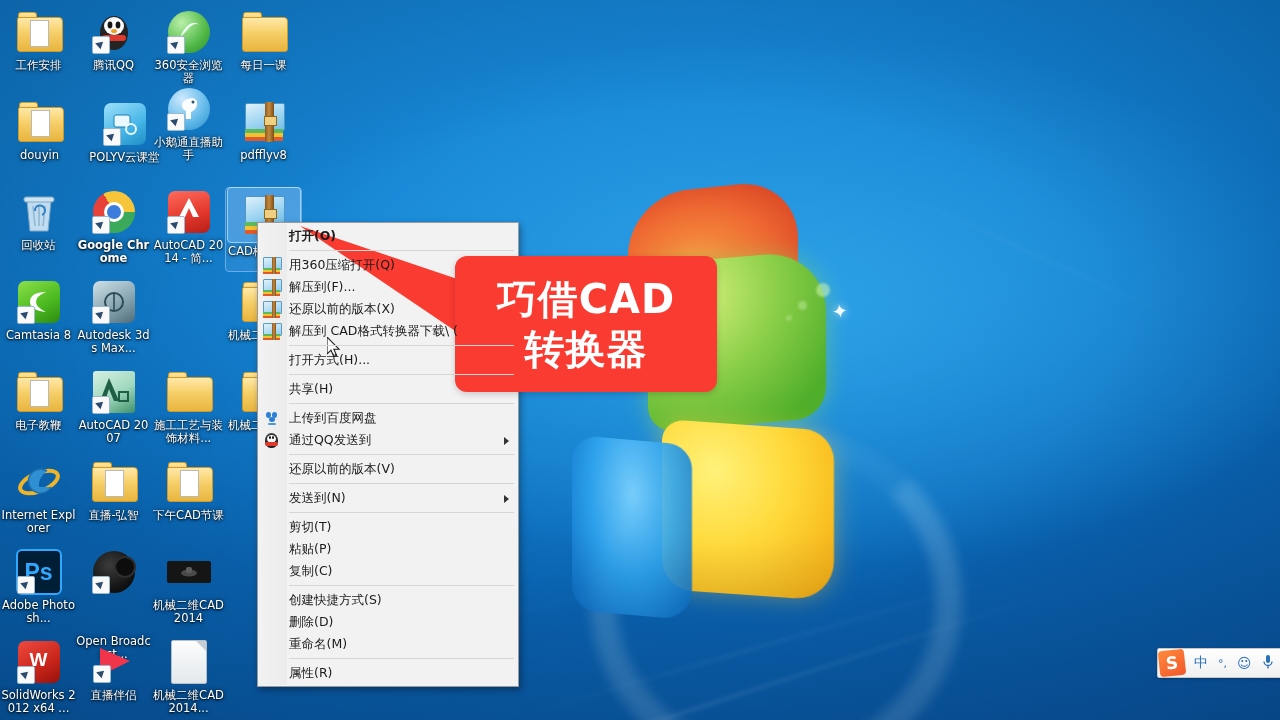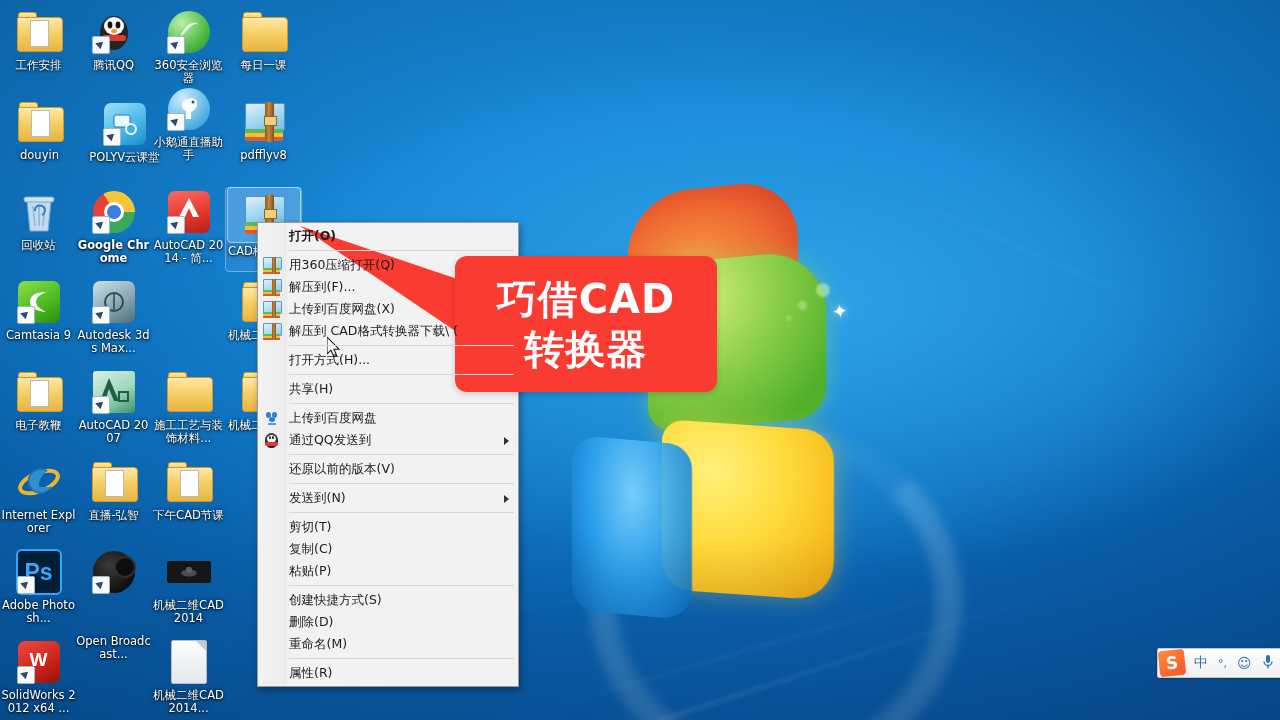--- a/index.html
+++ b/index.html
@@ -389,21 +389,21 @@
     </div>
     <div class="dicon" style="left: 1px; top: 278px;">
       <span class="glyph">
         <span class="sq" style="background:linear-gradient(150deg,#8ce04a,#49b81e 60%,#2e8a12);">
           <svg width="26" height="26" viewBox="0 0 26 26" style="position:absolute;left:8px;top:8px">
             <path d="M20 3 q-16 0 -16 10 q0 8 16 10 q-10 -5 -10 -10 q0 -6 10 -10Z" fill="#ffffff"></path>
           </svg>
           <span class="shortcut"></span>
         </span>
       </span>
-      <span class="lbl">Camtasia 9</span>
+      <span class="lbl">Camtasia 8</span>
     </div>
     <div class="dicon" style="left: 76px; top: 278px;">
       <span class="glyph">
         <span class="sq" style="background:linear-gradient(150deg,#cfe0e6,#8aa8b4 55%,#4f6b78);">
           <svg width="24" height="24" viewBox="0 0 24 24" style="position:absolute;left:9px;top:9px">
             <circle cx="12" cy="12" r="9" fill="none" stroke="#2e4a56" stroke-width="2"></circle>
             <path d="M12 3 L12 21" stroke="#2e4a56" stroke-width="1.6"></path>
           </svg>
           <span class="shortcut"></span>
         </span>
@@ -519,20 +519,28 @@
       <span class="lbl">机械二维CAD2014</span>
     </div>
     <div class="dicon" style="left: 1px; top: 638px;">
       <span class="glyph">
         <span class="sq" style="background:linear-gradient(150deg,#f04a3f,#c8241a 60%,#96120c);">
           <span style="position:absolute;left:0;right:0;top:8px;text-align:center;color:#fff;font-size:19px;font-weight:bold;font-family:'Liberation Sans',sans-serif">W</span>
           <span class="shortcut"></span>
         </span>
       </span>
       <span class="lbl">SolidWorks 2012 x64 ...</span>
+    </div>
+    <div class="dicon" style="left: 76px; top: 638px;">
+      <span class="glyph">
+        <span style="position:relative;width:40px;height:40px;display:block"><svg width="40" height="40" viewBox="0 0 40 40">
+            <path d="M6 6 L36 19 L6 34 Z" fill="#f0344a"></path>
+          </svg><span class="shortcut"></span></span>
+      </span>
+      <span class="lbl">直播伴侣</span>
     </div>
     <div class="dicon" style="left: 151px; top: 638px;">
       <span class="glyph">
         <span class="doc-w"></span>
       </span>
       <span class="lbl">机械二维CAD2014...</span>
     </div>
   </div>
 
 <div id="ctx-menu">
@@ -562,21 +570,21 @@
       <span>解压到(F)...</span>
     </div>
     <div class="mi">
       <span class="micon mrar">
         <span class="b"></span>
         <span class="g"></span>
         <span class="y"></span>
         <span class="o"></span>
         <span class="belt"></span>
       </span>
-      <span>上传到百度网盘(X)</span>
+      <span>还原以前的版本(X)</span>
     </div>
     <div class="mi">
       <span class="micon mrar">
         <span class="b"></span>
         <span class="g"></span>
         <span class="y"></span>
         <span class="o"></span>
         <span class="belt"></span>
       </span>
       <span>解压到 CAD格式转换器下载\ (</span>
@@ -617,24 +625,24 @@
     <div class="sep"></div>
     <div class="mi">
       <span>发送到(N)</span>
       <span class="arrow"></span>
     </div>
     <div class="sep"></div>
     <div class="mi">
       <span>剪切(T)</span>
     </div>
     <div class="mi">
+      <span>粘贴(P)</span>
+    </div>
+    <div class="mi">
       <span>复制(C)</span>
-    </div>
-    <div class="mi">
-      <span>粘贴(P)</span>
     </div>
     <div class="sep"></div>
     <div class="mi">
       <span>创建快捷方式(S)</span>
     </div>
     <div class="mi">
       <span>删除(D)</span>
     </div>
     <div class="mi">
       <span>重命名(M)</span>

